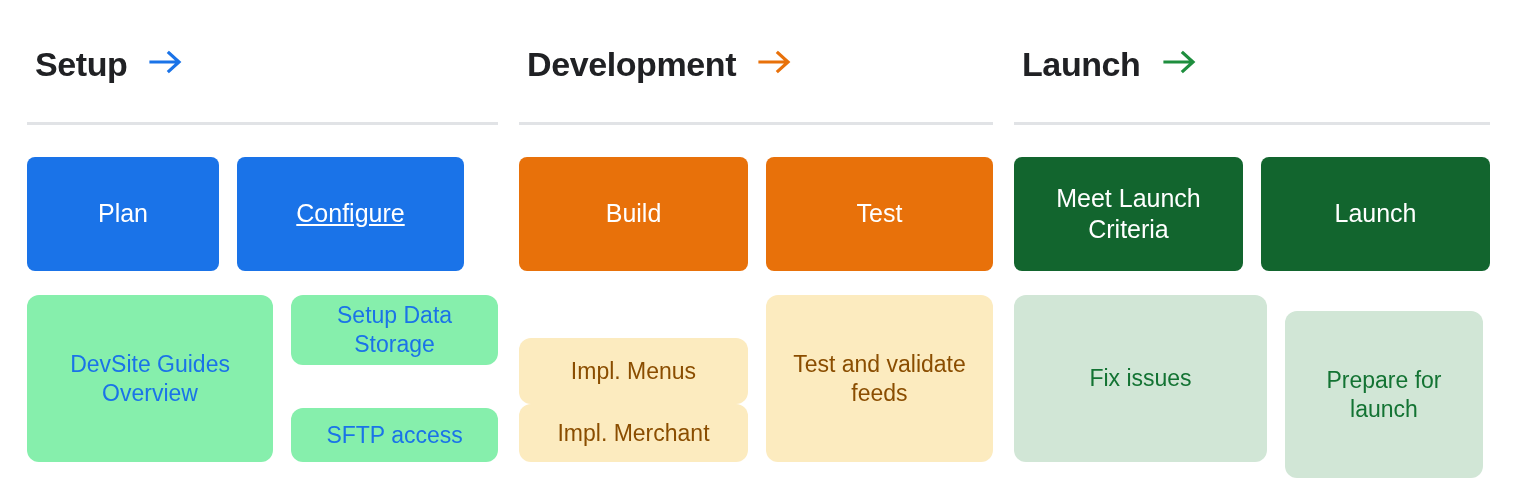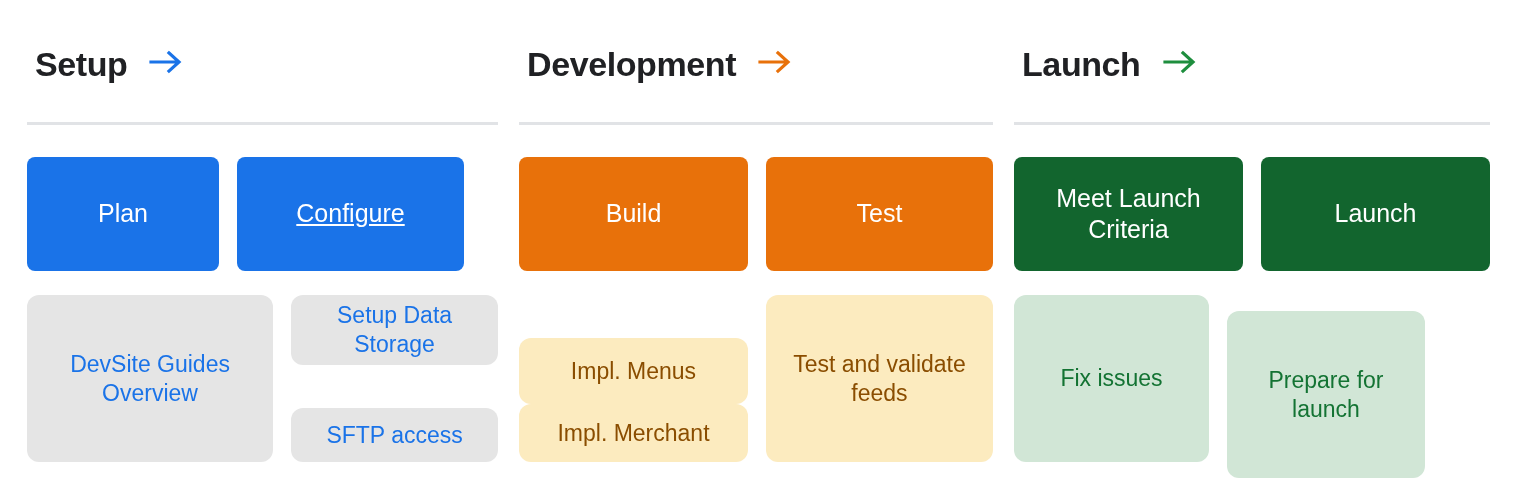--- a/index.html
+++ b/index.html
@@ -73,21 +73,21 @@
     line-height: 1.26;
     padding: 6px 10px;
   }
   .card-main { height: 114px; color: #ffffff; }
   .card-sub  { border-radius: 12px; font-size: 23px; }
 
   .blue-solid   { background: #1a73e8; }
   .orange-solid { background: #e8710a; }
   .green-solid  { background: #12652e; }
 
-  .blue-soft   { background: #e5e5e5; color: #1a73e8; }
+  .blue-soft   { background: #86efac; color: #1a73e8; }
   .orange-soft { background: #fcebbf; color: #8a4d00; }
   .green-soft  { background: #d1e6d6; color: #137333; }
 
   .subcol {
     display: flex;
     flex-direction: column;
     height: 167px;
   }
   .subcol.stacked { justify-content: space-between; }
   .subcol .card-sub.fill { flex: 1; }
@@ -104,21 +104,21 @@
   .col-development .row-main .card:nth-child(1) { width: 229px; }
   .col-development .row-main .card:nth-child(2) { width: 227px; }
   .col-development .row-sub  .subcol:nth-child(1) { width: 229px; justify-content: flex-end; }
   .col-development .row-sub  .subcol:nth-child(2) { width: 227px; }
   .col-development .subcol:nth-child(1) .card-sub:nth-child(1) { height: 66px; }
   .col-development .subcol:nth-child(1) .card-sub:nth-child(2) { height: 58px; }
 
   
   .col-launch .row-main .card:nth-child(1) { width: 229px; }
   .col-launch .row-main .card:nth-child(2) { width: 229px; }
-  .col-launch .row-sub  .subcol:nth-child(1) { width: 195px; }
+  .col-launch .row-sub  .subcol:nth-child(1) { width: 253px; }
   .col-launch .row-sub  .subcol:nth-child(2) { width: 198px; margin-top: 16px; }
 </style>
 </head>
 <body>
 
 <div class="board">
 
   <section class="column col-setup">
     <div class="col-head">
       <h2 class="col-title">Setup</h2>

